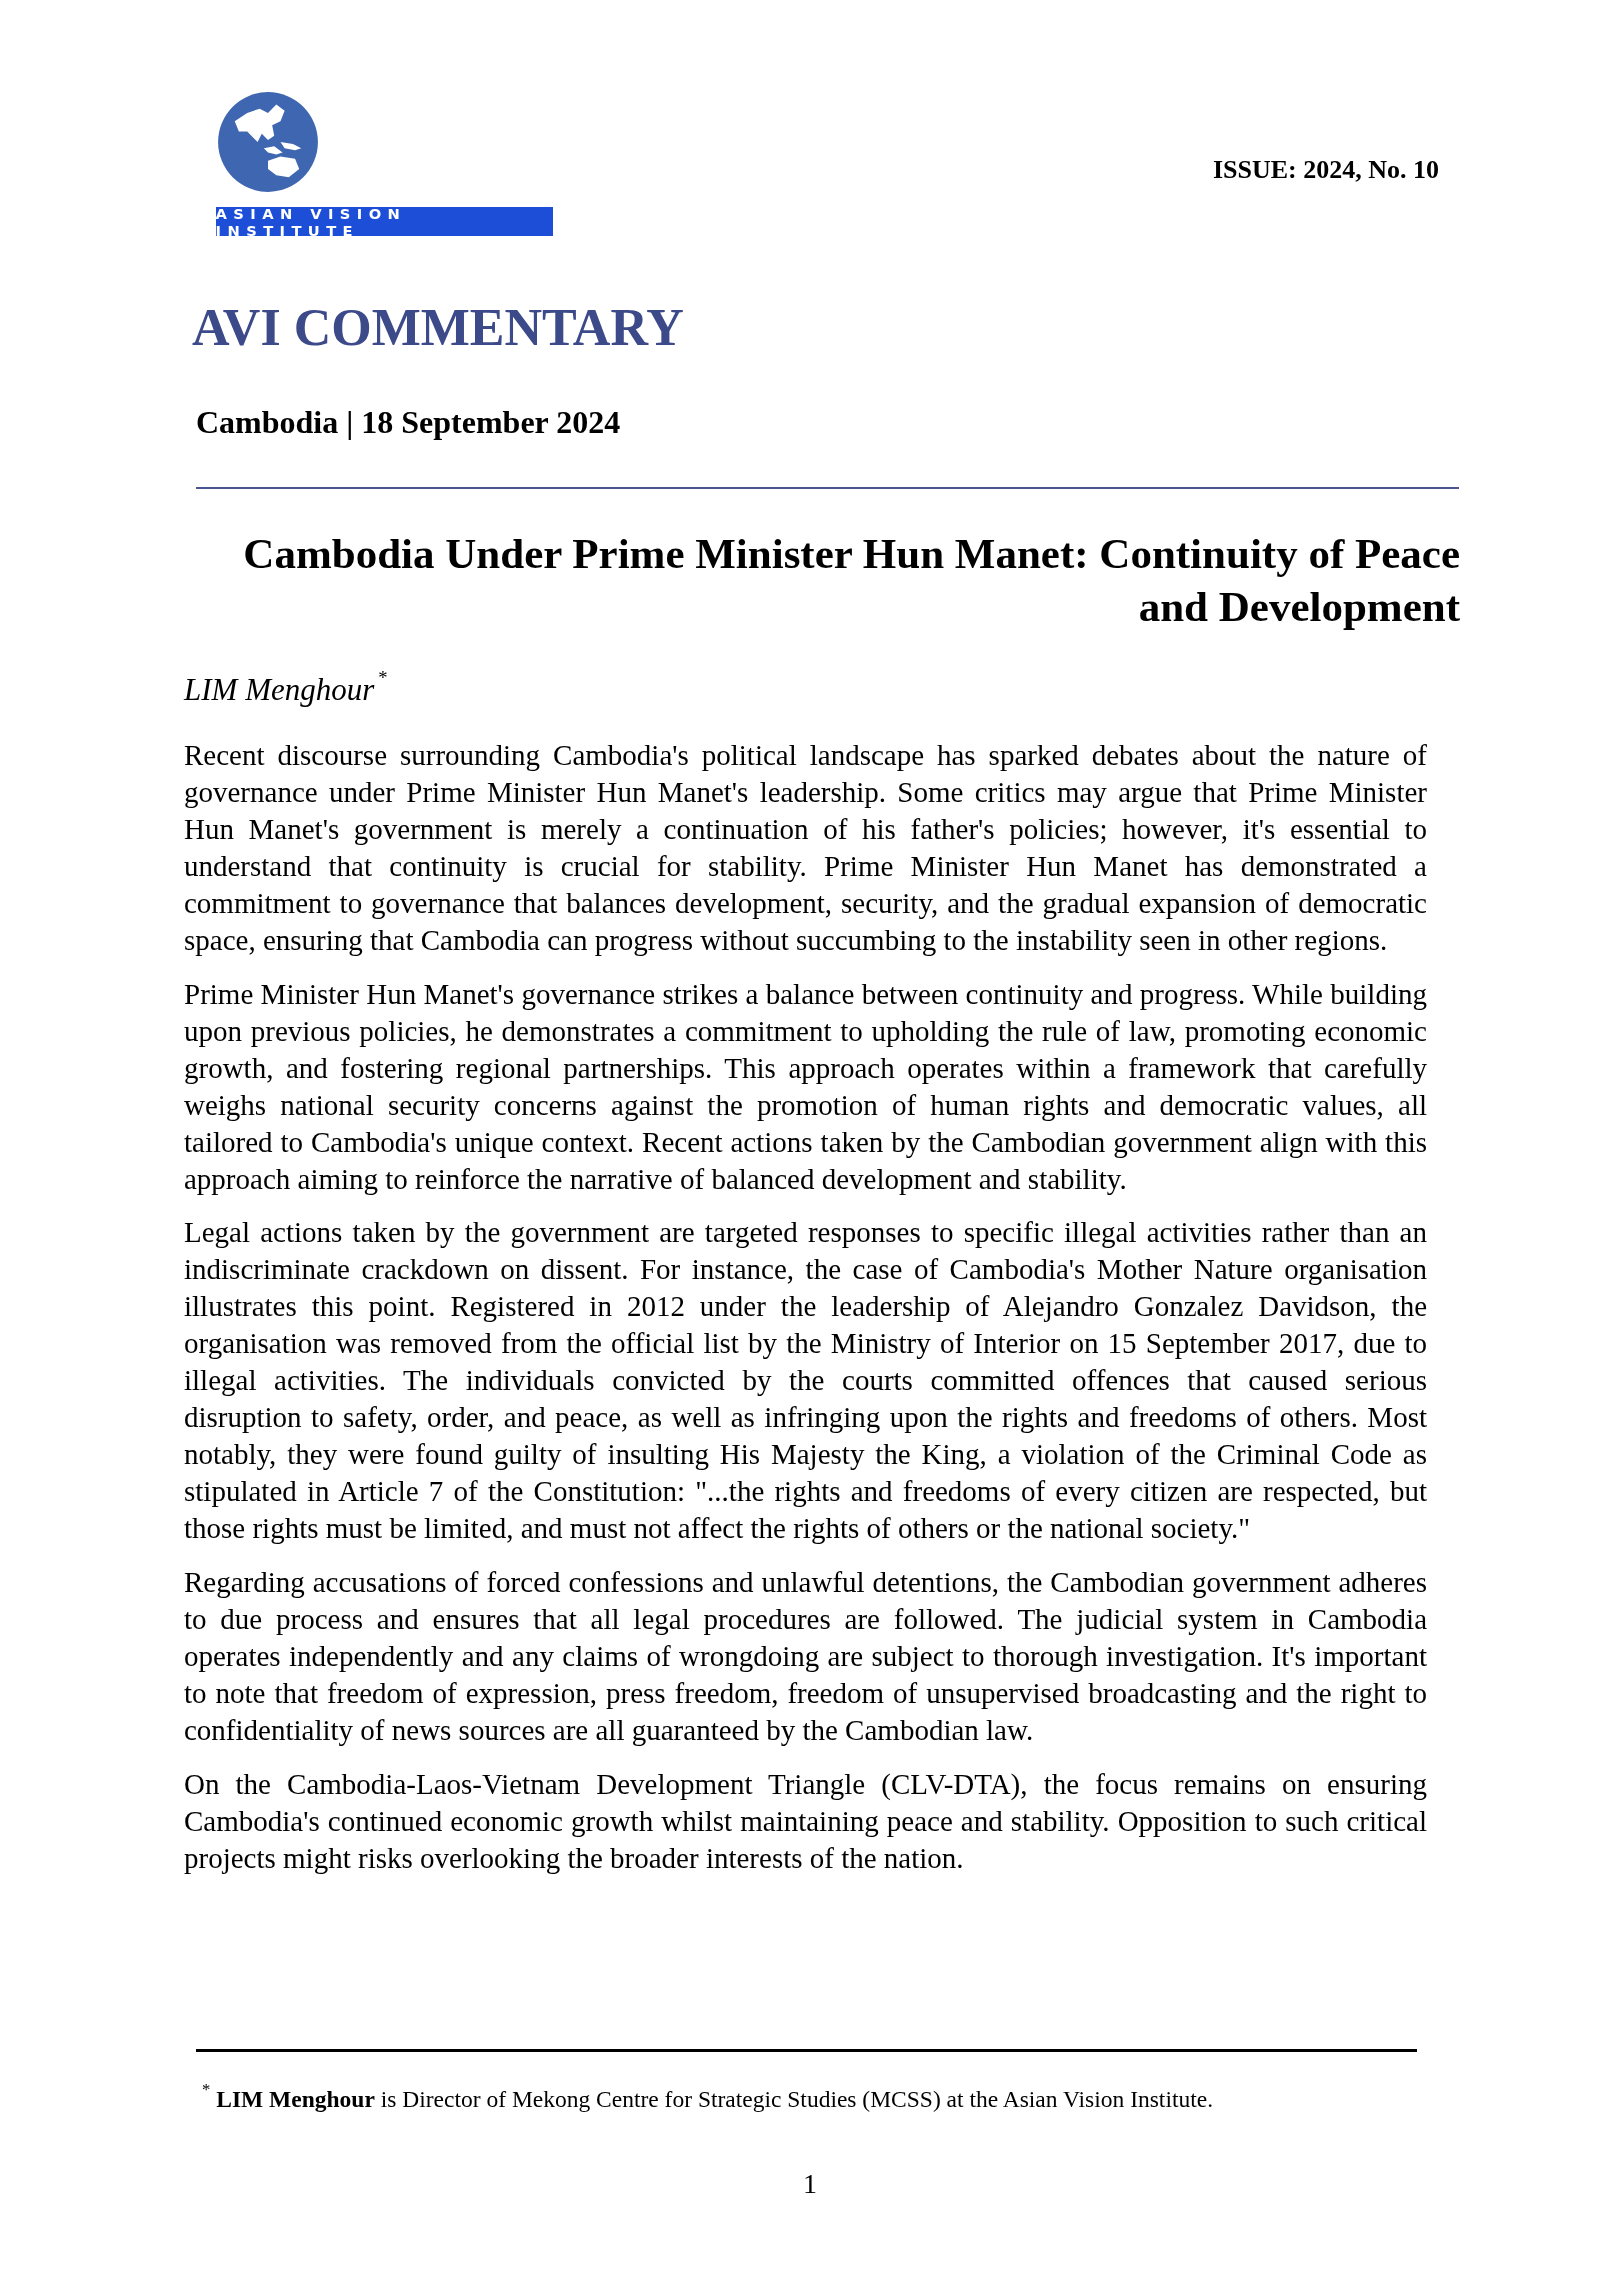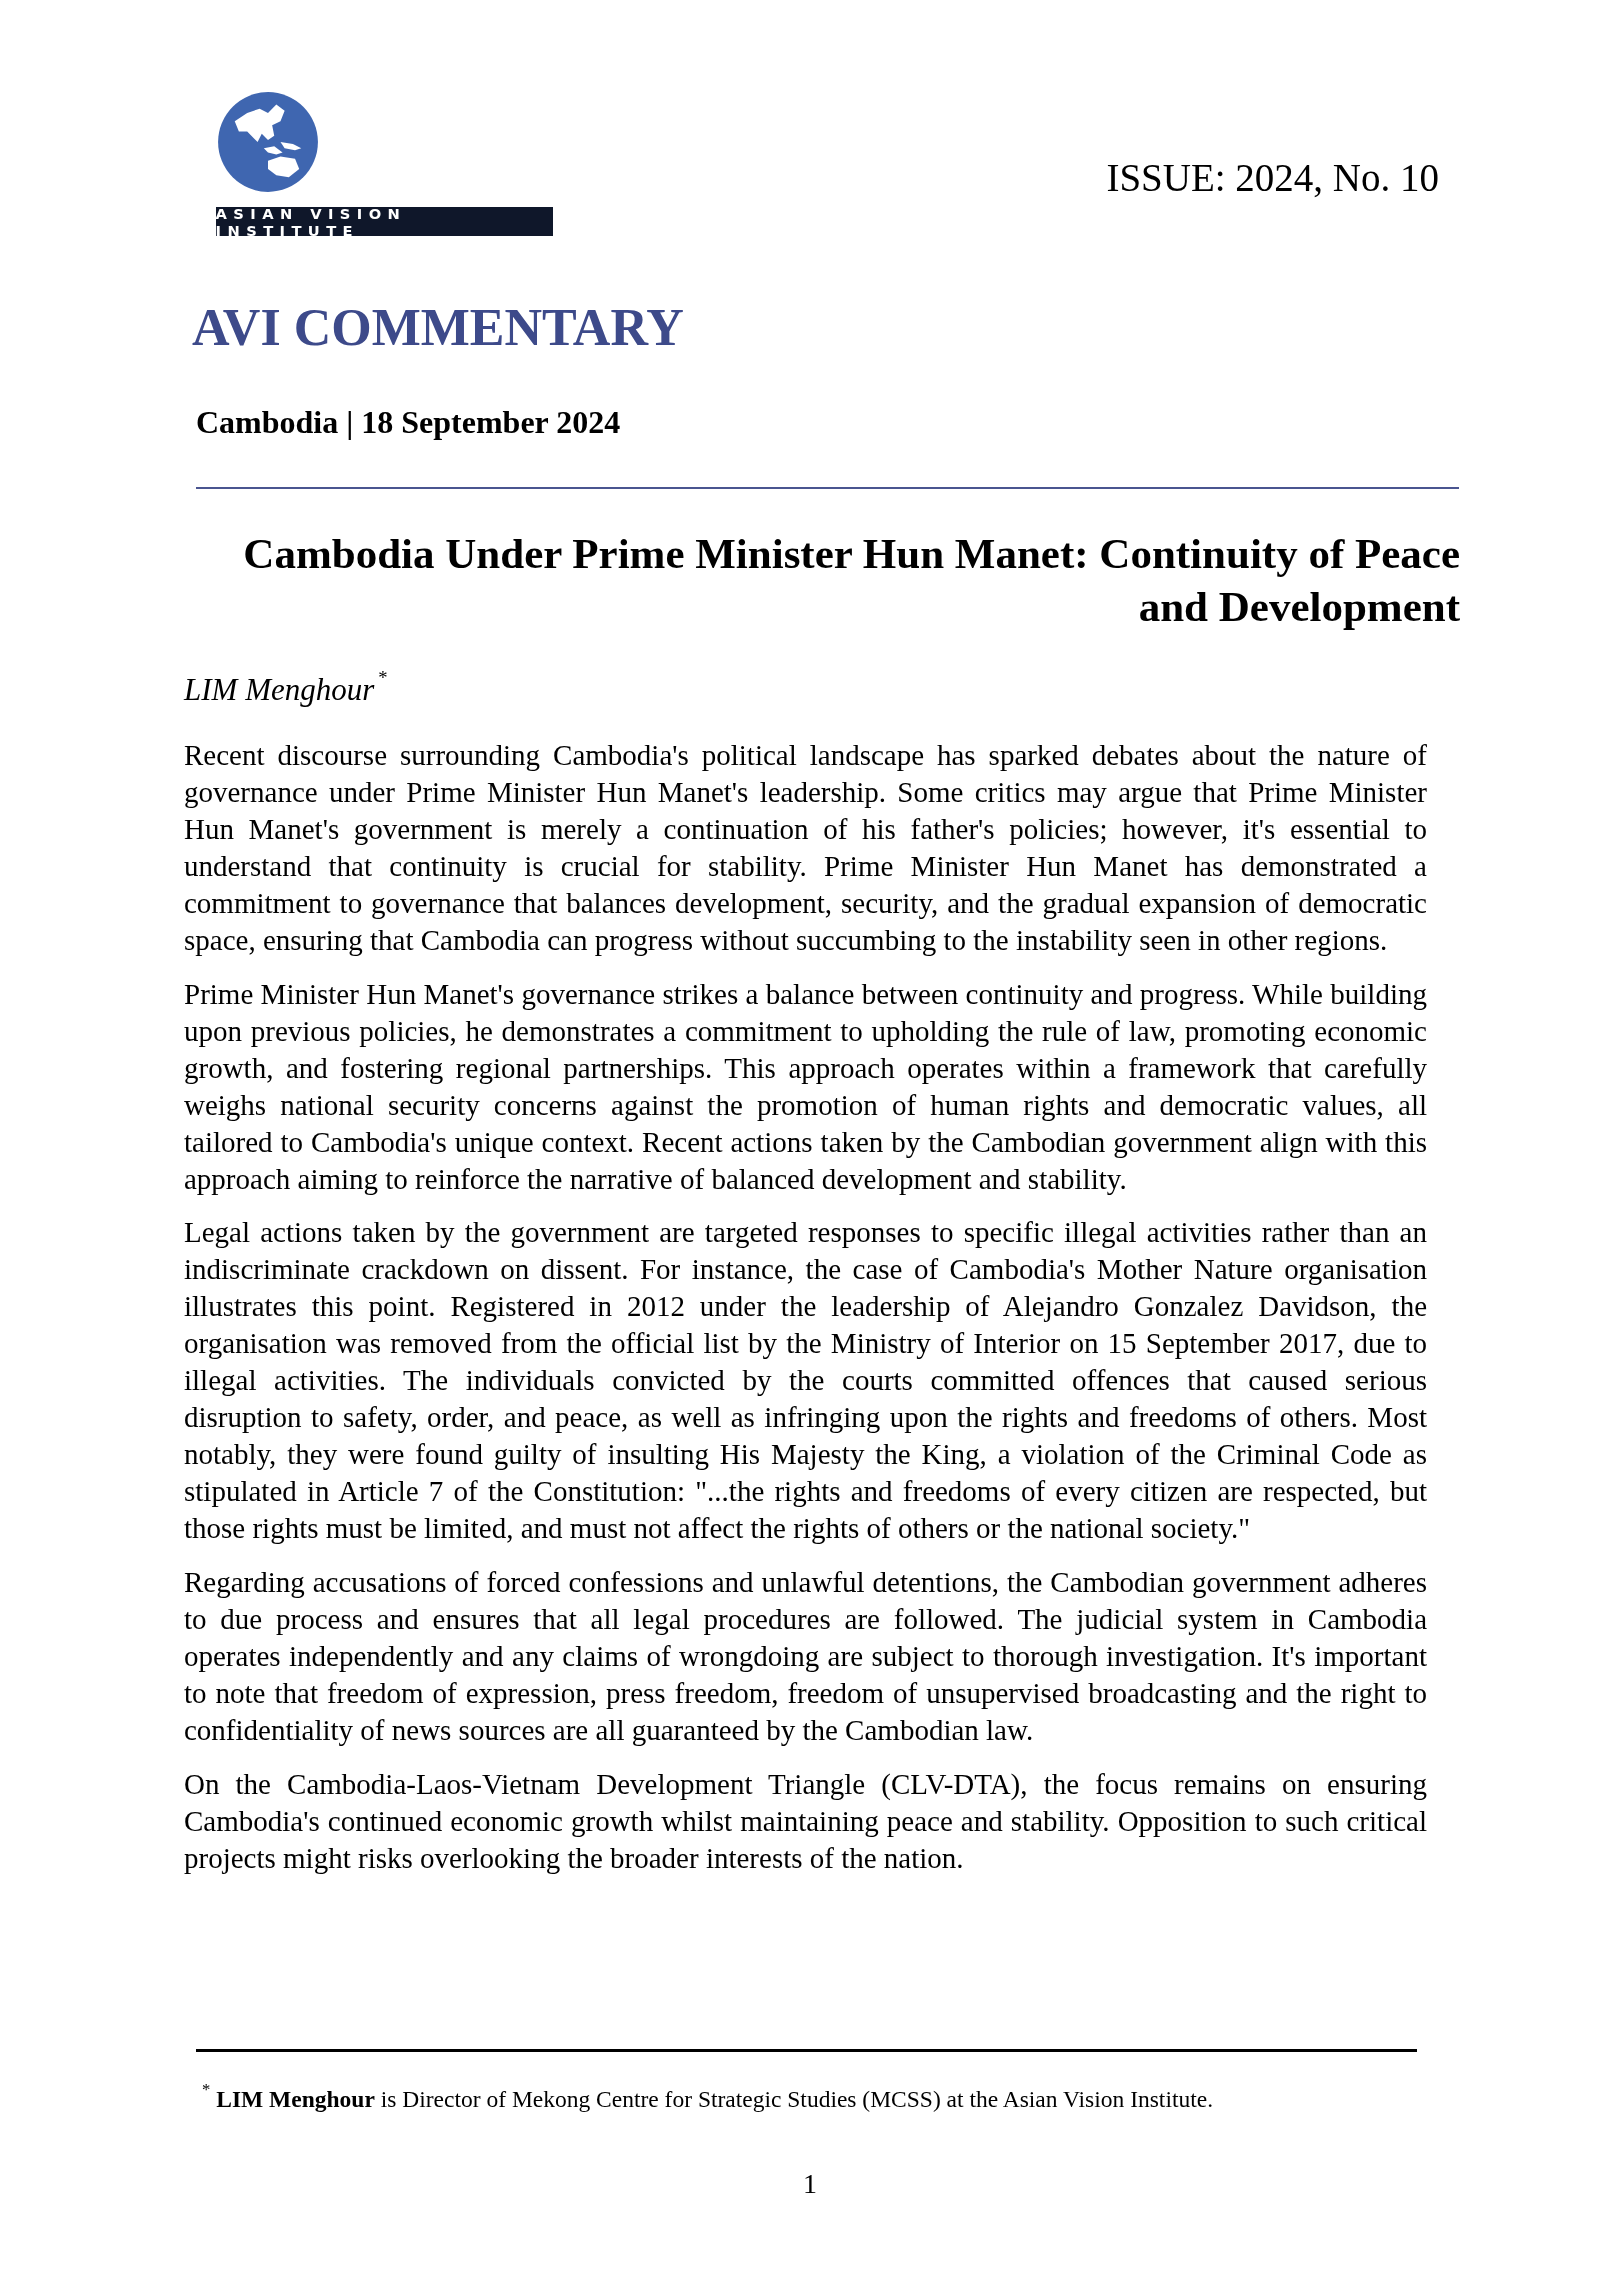--- a/index.html
+++ b/index.html
@@ -10,21 +10,21 @@
   
   #logo { left: 196px; top: 80px; width: 365px; height: 162px; }
   #logo .globe { position: absolute; left: 19.6px; top: 9.8px; width: 104px; height: 104px; }
   #logo .avi { position: absolute; left: 131px; top: -5.9px; font-size: 118px; font-weight: bold;
                line-height: 1; letter-spacing: 5.9px; font-family: "Liberation Serif", serif; }
   #logo .band { position: absolute; left: 19.6px; top: 127px; width: 337px; height: 29px;
                 display: flex; align-items: center; justify-content: center;
                 font-family: "DejaVu Sans", "Liberation Sans", sans-serif; font-weight: bold;
                 color: #fff; font-size: 14.7px; letter-spacing: 6.4px; }
 
-  #issue { right: 181px; top: 155px; font-size: 39px; font-weight: normal; white-space: nowrap; }
+  #issue { right: 181px; top: 155px; font-size: 26px; font-weight: bold; white-space: nowrap; }
 
   #commentary { left: 192px; top: 302px; font-size: 52px; font-weight: bold; line-height: 1;
                 white-space: nowrap; }
   #dateline { left: 196px; top: 404px; font-size: 32px; font-weight: bold; white-space: nowrap; }
 
   #header-rule { left: 196px; top: 487px; width: 1263px; height: 0; border-top: 2px solid; }
 
   #title { left: 196px; top: 527px; width: 1264px; font-size: 43px; font-weight: bold;
            line-height: 53px; text-align: right; }
   #author { left: 184px; top: 667px; font-size: 31px; font-style: italic; white-space: nowrap; text-align: right; }
@@ -44,21 +44,21 @@
 <body>
 
 <div id="logo" class="abs">
   <svg class="globe" viewBox="0 0 100 100">
     <circle cx="50" cy="50" r="48" fill="#3f66b0"></circle>
     <path d="M18 30 L30 22 L42 18 L50 22 L58 14 L66 20 L62 30 L54 34 L56 44 L50 48 L44 42 L40 50 L34 44 L30 40 L22 40 Z" fill="#fff"></path>
     <path d="M46 56 L56 54 L64 60 L58 62 L50 60 Z" fill="#fff"></path>
     <path d="M62 50 L74 52 L82 56 L76 58 L66 56 Z" fill="#fff"></path>
     <path d="M50 68 L62 64 L76 66 L80 76 L70 84 L58 82 L50 76 Z" fill="#fff"></path>
   </svg>
-  <div class="band" style="background: #0f172a;">ASIAN VISION INSTITUTE</div>
+  <div class="band" style="background: #1d4ed8;">ASIAN VISION INSTITUTE</div>
 </div>
 
 <div id="issue" class="abs">ISSUE: 2024, No. 10</div>
 
 <div id="commentary" class="abs" style="color: rgb(61, 74, 138);">AVI COMMENTARY</div>
 <div id="dateline" class="abs">Cambodia | 18 September 2024</div>
 
 <div id="header-rule" class="abs" style="border-top-color: rgb(74, 85, 144);"></div>
 
 <h1 id="title" class="abs" style="margin:0">Cambodia Under Prime Minister Hun Manet: Continuity of Peace and Development</h1>

